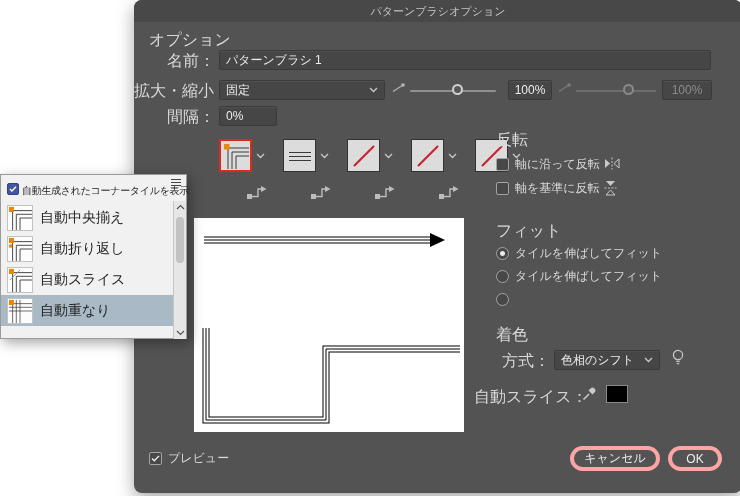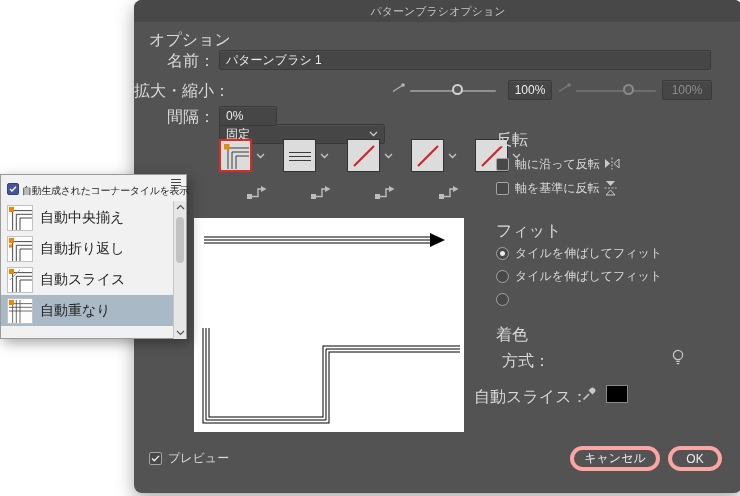--- a/index.html
+++ b/index.html
@@ -16,21 +16,21 @@
   .dialog{position:absolute;left:134px;top:0;width:608px;height:493px;
           background:var(--dialog-bg);border-radius:8px;box-shadow:0 6px 18px rgba(0,0,0,.35);}
   .titlebar{position:absolute;left:0;top:0;width:100%;height:22px;background:var(--titlebar-bg);
             border-radius:8px 8px 0 0;display:flex;align-items:center;justify-content:center;
             font-size:11px;color:#c6c6c6;}
   .lbl{position:absolute;font-size:16px;line-height:14px;color:var(--text-light);white-space:nowrap;}
   .lbl-r{text-align:right;}
   .field{position:absolute;height:20px;background:var(--field-bg);border:1px solid var(--field-border);
          border-radius:2px;font-size:12px;color:#ececec;display:flex;align-items:center;
          padding:0 6px;white-space:nowrap;box-shadow:inset 0 1px 0 rgba(255,255,255,.06);}
-  .select{justify-content:space-between;margin-top:44px;}
+  .select{justify-content:space-between;}
   .dim{color:#8d8d8d;}
   .track{position:absolute;height:2px;background:#909090;border-radius:1px;}
   .track.dimtrack{background:#6e6e6e;}
   .handle{position:absolute;width:11px;height:11px;border-radius:50%;background:#585858;border:2px solid #d2d2d2;}
   .handle.dimhandle{border-color:#8a8a8a;}
   .tilebtn{position:absolute;width:33px;height:33px;background:#dcdcdc;border:1px solid #323232;
            display:flex;align-items:center;justify-content:center;}
   .tilebtn.selected{border:2px solid var(--selection-red);}
   .checkbox{position:absolute;width:13px;height:13px;background:#484848;border:1px solid #a3a3a3;
             border-radius:2px;display:flex;align-items:center;justify-content:center;}
@@ -229,20 +229,26 @@
 
   <div class="lbl" style="left:362px;top:224px">フィット</div>
   <div class="radio on" style="left:362px;top:247px"></div>
   <div class="cblabel" style="left:381px;top:247px">タイルを伸ばしてフィット</div>
   <div class="radio" style="left:362px;top:270px"></div>
   <div class="cblabel" style="left:381px;top:270px">タイルを伸ばしてフィット</div>
   <div class="radio" style="left:362px;top:293px"></div>
 
   <div class="lbl" style="left:362px;top:328px">着色</div>
   <div class="lbl lbl-r" style="left:340px;top:354px;width:76px">方式：</div>
+  <div class="field select" style="left:420px;top:350px;width:106px">
+    <span>色相のシフト</span>
+    <span class="icon"><svg width="9" height="6" viewBox="0 0 9 6">
+          <path d="M1 1l3.5 3.5L8 1" fill="none" stroke="#c9c9c9" stroke-width="1.3"></path>
+        </svg></span>
+  </div>
   <span class="abs icon" style="left:538px;top:349px">
     <svg width="12" height="17" viewBox="0 0 12 17">
         <circle cx="6" cy="6" r="4.6" fill="none" stroke="#c9c9c9" stroke-width="1.2"></circle>
         <path d="M4.2 12.4h3.6M4.8 14.6h2.4" stroke="#c9c9c9" stroke-width="1.2"></path>
       </svg>
   </span>
   <div class="lbl lbl-r" style="left:340px;top:390px;width:100px">自動スライス：</div>
   <span class="abs icon" style="left:448px;top:387px">
     <svg width="14" height="14" viewBox="0 0 14 14">
         <path d="M1.5 12.5l5.5-5.5" stroke="#c9c9c9" stroke-width="1.6"></path>

